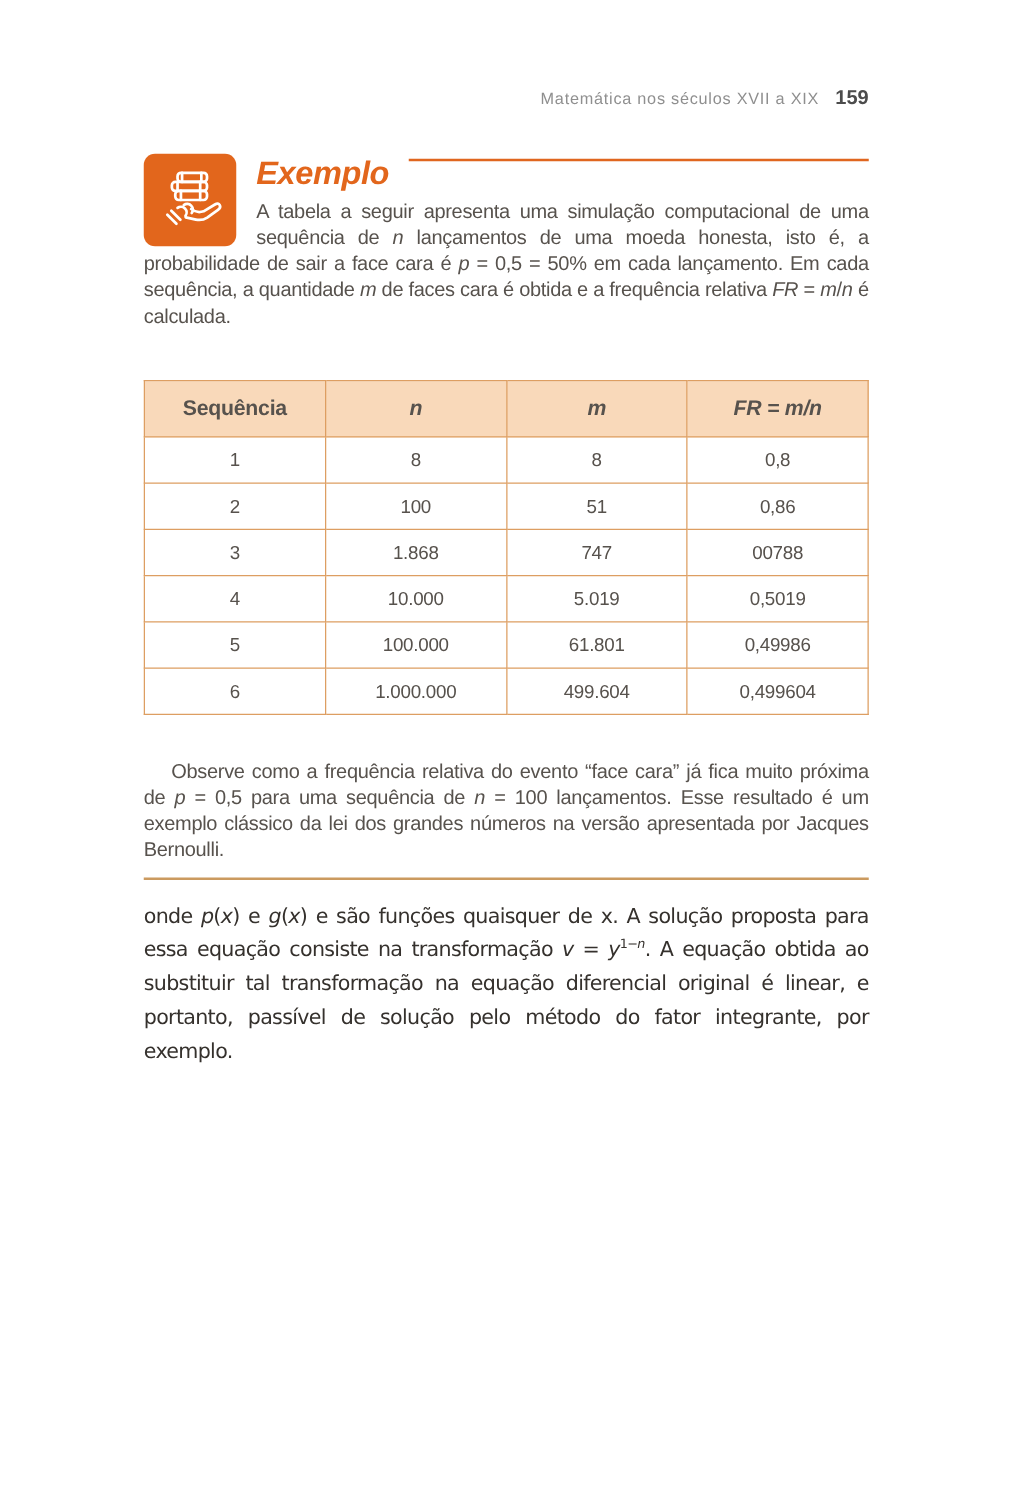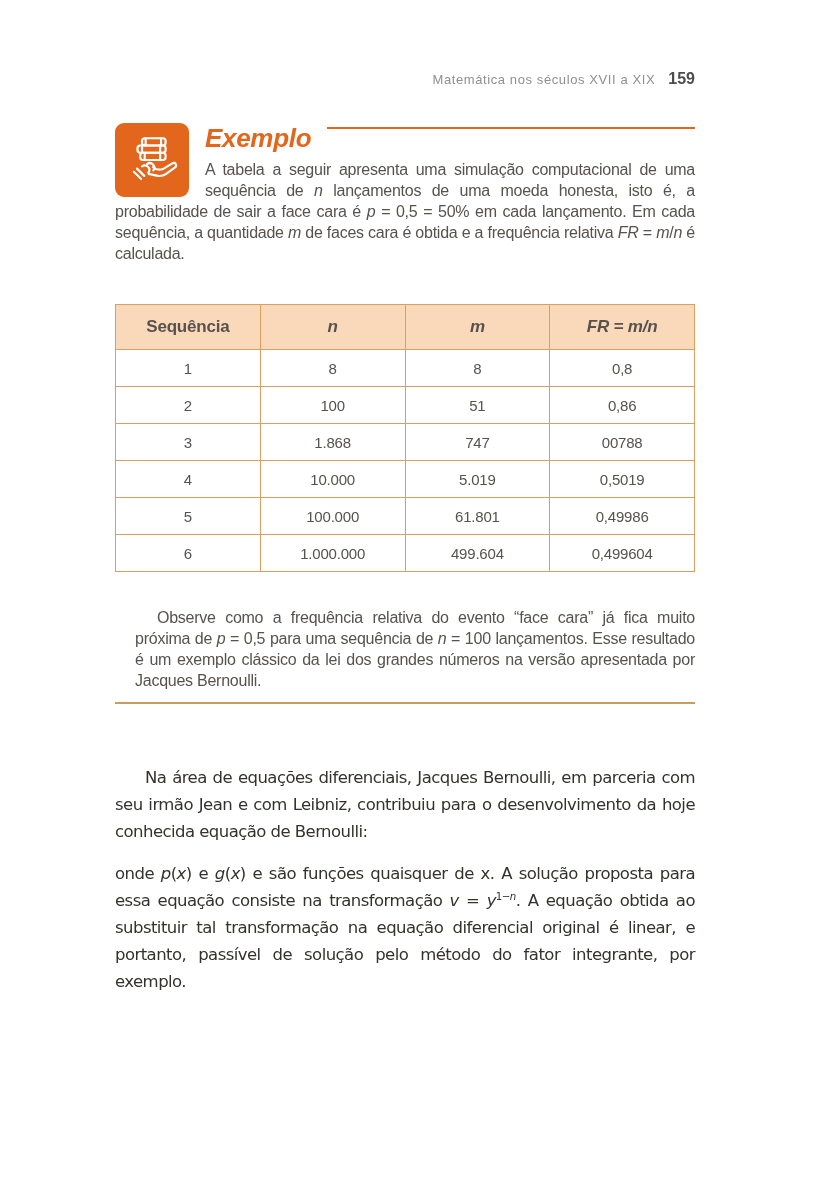--- a/index.html
+++ b/index.html
@@ -89,21 +89,20 @@
     margin: 0;
     font-size: 16px;
     line-height: 21px;
     letter-spacing: -0.25px;
     color: var(--text-body, #57524d);
     text-align: justify;
   }
   .example-note {
     margin-top: 35px;
     text-indent: 22px;
-    margin-left: 20px;
   }
 
   
   table.results-table {
     width: 100%;
     margin-top: 40px;
     border-collapse: collapse;
     table-layout: fixed;
   }
   .results-table th,
@@ -248,18 +247,17 @@
             <td>0,499604</td>
           </tr>
         </tbody>
     </table>
 
     <p class="example-note">Observe como a frequência relativa do evento “face cara” já fica muito próxima de <i>p</i> = 0,5 para uma sequência de <i>n</i> = 100 lançamentos. Esse resultado é um exemplo clássico da lei dos grandes números na versão apresentada por Jacques Bernoulli.</p>
 
     <div class="closing-rule"></div>
   </section>
 
-  <p class="body-paragraph first">Na área de equações diferenciais, Jacques Bernoulli, em parceria com seu irmão Jean e com Leibniz, contribuiu para o desenvolvimento da hoje conhecida equação de Bernoulli:</p>
 
 
   <p class="body-paragraph second">onde <i>p</i>(<i>x</i>) e <i>g</i>(<i>x</i>) e são funções quaisquer de x. A solução proposta para essa equação consiste na transformação <i>v</i> = <i>y</i><sup>1−</sup><sup><i>n</i></sup>. A equação obtida ao substituir tal transformação na equação diferencial original é linear, e portanto, passível de solução pelo método do fator integrante, por exemplo.</p>
 
 </div>
 
 </body></html>

